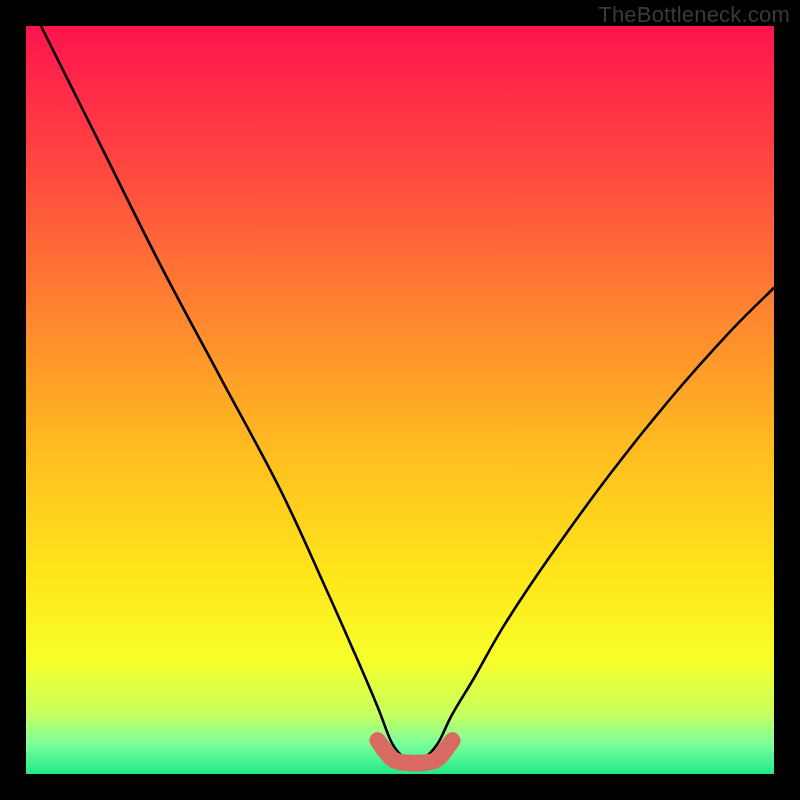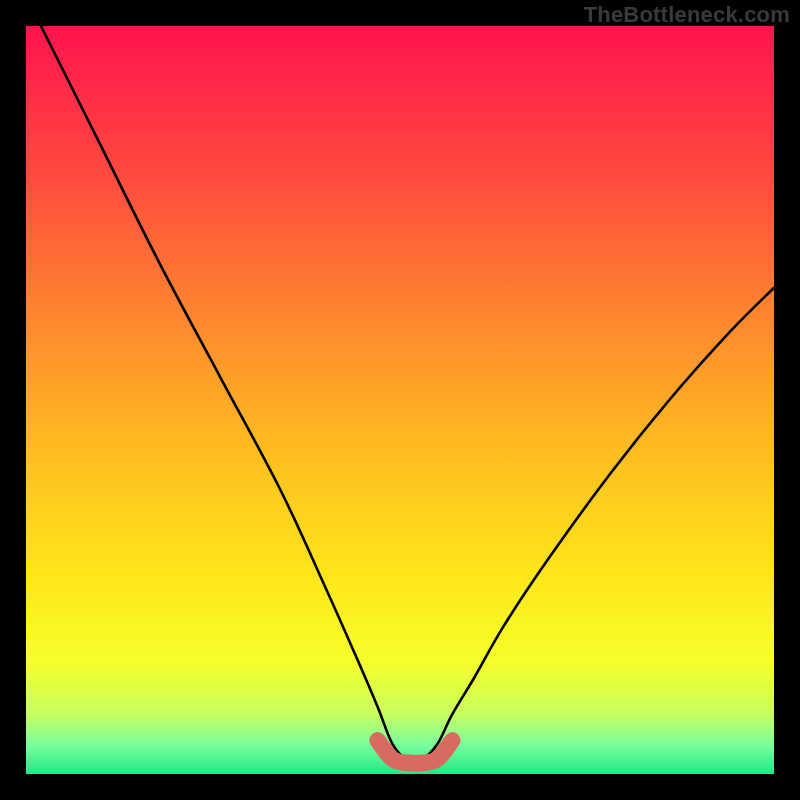--- a/index.html
+++ b/index.html
@@ -16,21 +16,21 @@
     width: 800px;
     height: 800px;
     background: #000;
   }
   .watermark {
     position: absolute;
     top: 2px;
     right: 10px;
     color: #3a3a3a;
     font-size: 22px;
-    font-weight: 700;
+    font-weight: 400;
     letter-spacing: 0.2px;
     z-index: 10;
   }
   svg.plot {
     position: absolute;
     left: 26px;
     top: 26px;
     width: 748px;
     height: 748px;
     display: block;

